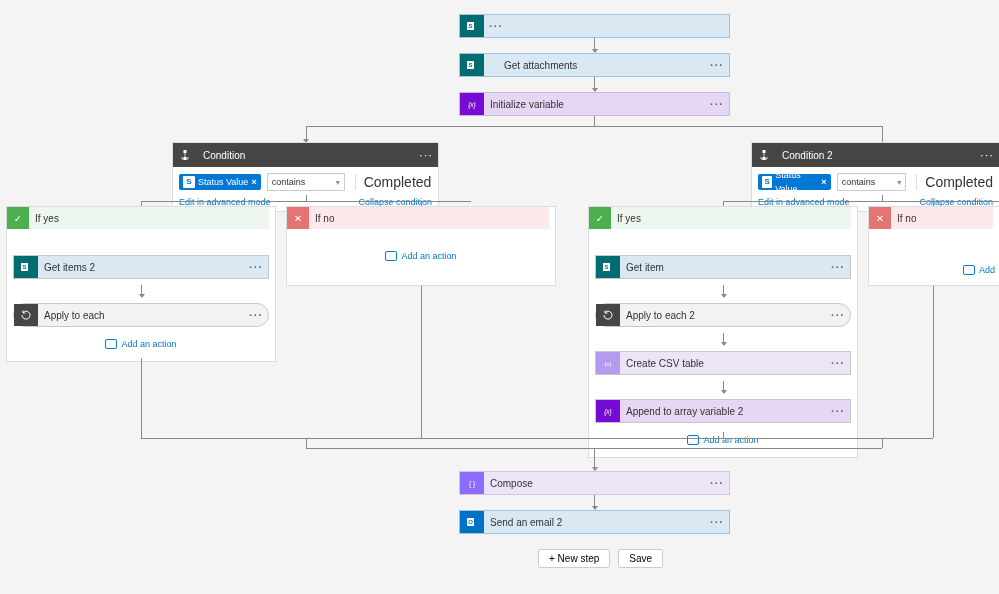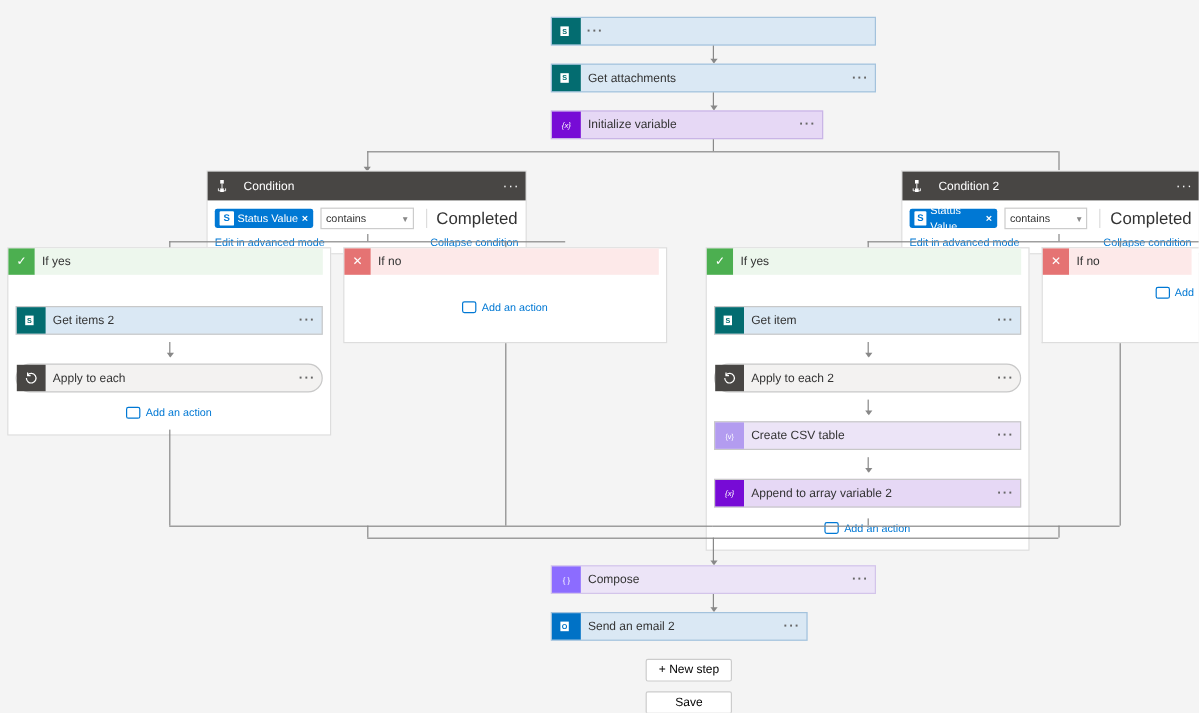--- a/index.html
+++ b/index.html
@@ -76,34 +76,34 @@
         <svg width="12" height="12" viewBox="0 0 24 24">
           <rect x="2" y="4" width="14" height="16" fill="#fff"></rect>
           <text x="9" y="16" font-size="12" text-anchor="middle" fill="#036c70" font-weight="bold">S</text>
         </svg>
       </span>
     <span class="menu">···</span>
   </div>
 
   <div class="arrow" style="left:594px; top:38px; height:14px;"></div>
 
-  <div class="step bg-spblue" style="left:459px; top:53px; width:271px;">
+  <div class="step bg-spblue" style="left:459px; top:53px; width:271px;gap:14px;">
     <span class="icon sharepoint-icon">
         <svg width="12" height="12" viewBox="0 0 24 24">
           <rect x="2" y="4" width="14" height="16" fill="#fff"></rect>
           <text x="9" y="16" font-size="12" text-anchor="middle" fill="#036c70" font-weight="bold">S</text>
         </svg>
       </span>
     <span class="label">Get attachments</span>
     <span class="menu">···</span>
   </div>
 
   <div class="arrow" style="left:594px; top:77px; height:14px;"></div>
 
-  <div class="step bg-purple" style="left:459px; top:92px; width:227px;">
+  <div class="step bg-purple" style="left:459px; top:92px; width:271px;">
     <span class="icon var-icon">
         <svg width="12" height="12" viewBox="0 0 24 24">
           <text x="12" y="17" font-size="13" text-anchor="middle" fill="#fff" font-style="italic">{x}</text>
         </svg>
       </span>
     <span class="label">Initialize variable</span>
     <span class="menu">···</span>
   </div>
 
   <div class="vline" style="left:594px; top:116px; height:10px;"></div>
@@ -273,21 +273,21 @@
           <span>Add an action</span>
         </a>
     </div>
   </div>
 
   <div class="branch no" style="left:868px; top:206px; width:131px; border-right:none; height:80px;">
     <div class="branch-header">
       <span class="sq">✕</span>
       <span class="hdr-bg">If no</span>
     </div>
-    <div class="add-action" style="padding-top:10px; text-align:right; padding-right:4px;">
+    <div class="add-action" style="padding-top:36px; text-align:right; padding-right:4px;">
       <a>
           <span class="plus-icon"></span>
           <span>Add</span>
         </a>
     </div>
   </div>
 
   <div class="vline" style="left:141px; top:358px; height:80px;"></div>
   <div class="vline" style="left:421px; top:286px; height:152px;"></div>
   <div class="hline" style="left:141px; top:438px; width:453px;"></div>
@@ -304,32 +304,32 @@
         <svg width="12" height="12" viewBox="0 0 24 24">
           <text x="12" y="17" font-size="13" text-anchor="middle" fill="#fff">{ }</text>
         </svg>
       </span>
     <span class="label">Compose</span>
     <span class="menu">···</span>
   </div>
 
   <div class="arrow" style="left:594px; top:495px; height:14px;"></div>
 
-  <div class="step bg-spblue" style="left:459px; top:510px; width:214px;">
+  <div class="step bg-spblue" style="left:459px; top:510px; width:271px;">
     <span class="icon outlook-icon">
         <svg width="12" height="12" viewBox="0 0 24 24">
           <rect x="2" y="4" width="14" height="16" fill="#fff"></rect>
           <text x="9" y="16" font-size="12" text-anchor="middle" fill="#0072c6" font-weight="bold">O</text>
         </svg>
       </span>
     <span class="label">Send an email 2</span>
     <span class="menu">···</span>
   </div>
 
-  <div class="bottom-btns" style="left:538px; top:549px;flex-direction:column;">
+  <div class="bottom-btns" style="left:538px; top:549px;">
     <button class="btn">+ New step</button>
     <button class="btn">Save</button>
   </div>
 
   <div class="vline" style="left:306px; top:195px; height:6px;"></div>
   <div class="hline" style="left:141px; top:201px; width:330px;"></div>
   <div class="vline" style="left:141px; top:201px; height:5px;"></div>
   <div class="vline" style="left:421px; top:201px; height:5px;"></div>
 
   <div class="vline" style="left:882px; top:195px; height:6px;"></div>

